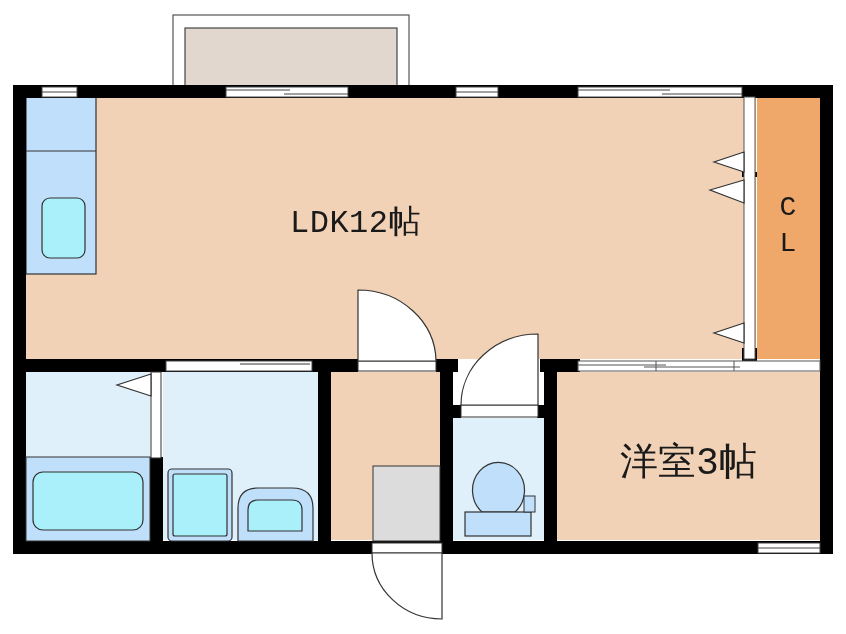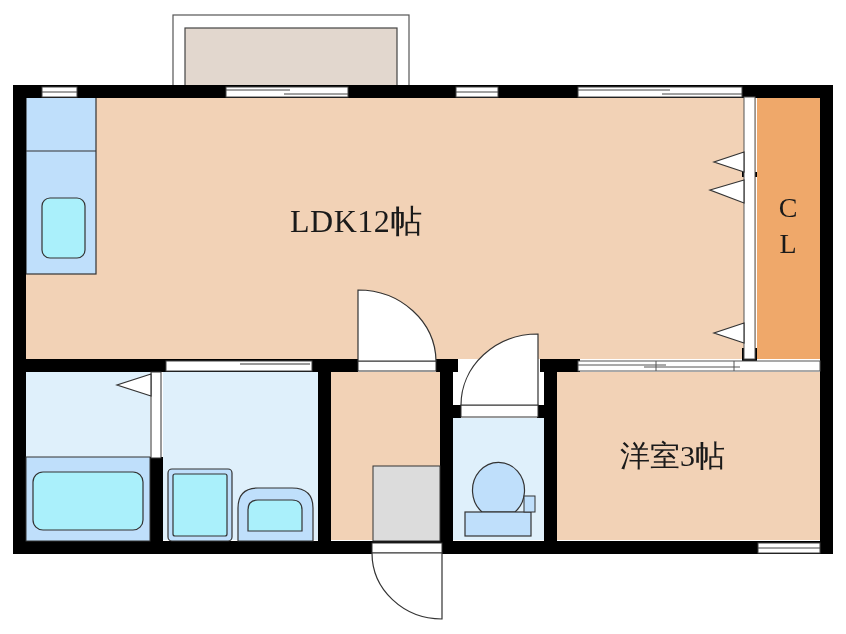--- a/index.html
+++ b/index.html
@@ -1,21 +1,21 @@
 <!DOCTYPE html>
 <html><head>
   <meta charset="utf-8">
   <style>
     html, body { margin: 0; padding: 0; background: #ffffff; }
     body { width: 846px; height: 634px; overflow: hidden; position: relative; font-family: "Liberation Sans", sans-serif; }
     .plan { position: absolute; left: 0; top: 0; width: 846px; height: 634px; }
-    .label { position: absolute; color: #1a1a1a; font-family: Liberation Serif, serif; white-space: nowrap; }
+    .label { position: absolute; color: #1a1a1a; font-family: Liberation Mono, monospace; white-space: nowrap; }
     .ldk-label { left: 290px; top: 200px; font-size: 32px; letter-spacing: 0.5px; }
     .cl-label { left: 773px; top: 190px; font-size: 28px; line-height: 36px; text-align: center; width: 30px; }
-    .youshitsu-label { left: 620px; top: 436px; font-size: 30px; }
+    .youshitsu-label { left: 620px; top: 436px; font-size: 38px; }
   </style>
 </head>
 <body>
 
 <svg class="plan" width="846" height="634" viewBox="0 0 846 634" xmlns="http://www.w3.org/2000/svg">
 
   <g>
     <rect x="173" y="15" width="236" height="72" fill="#ffffff" stroke="#555" stroke-width="1.2"></rect>
     <rect x="185" y="28" width="212" height="59" fill="#e2d7ce" stroke="#444" stroke-width="1.2"></rect>
   </g>

